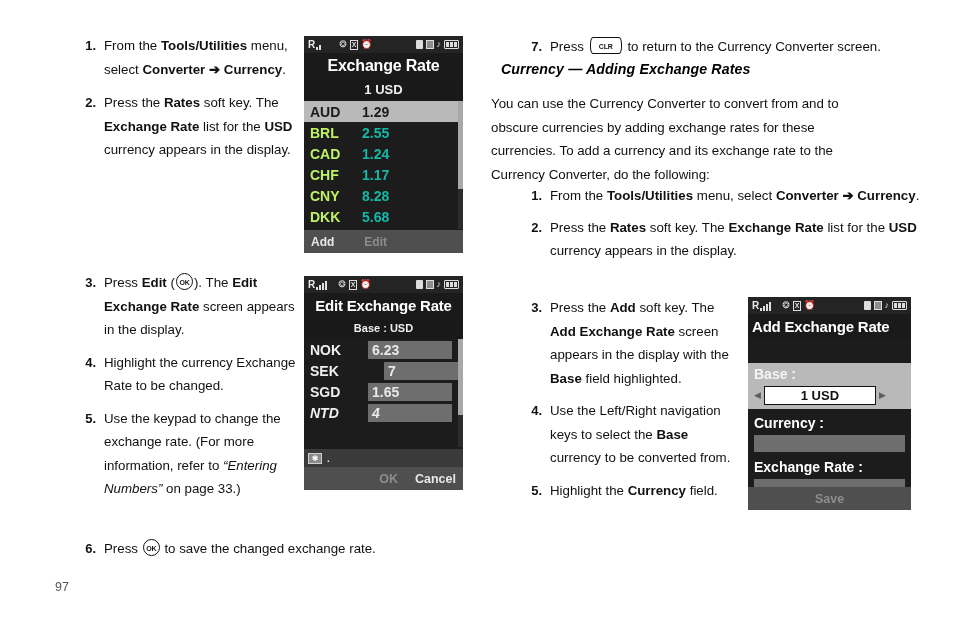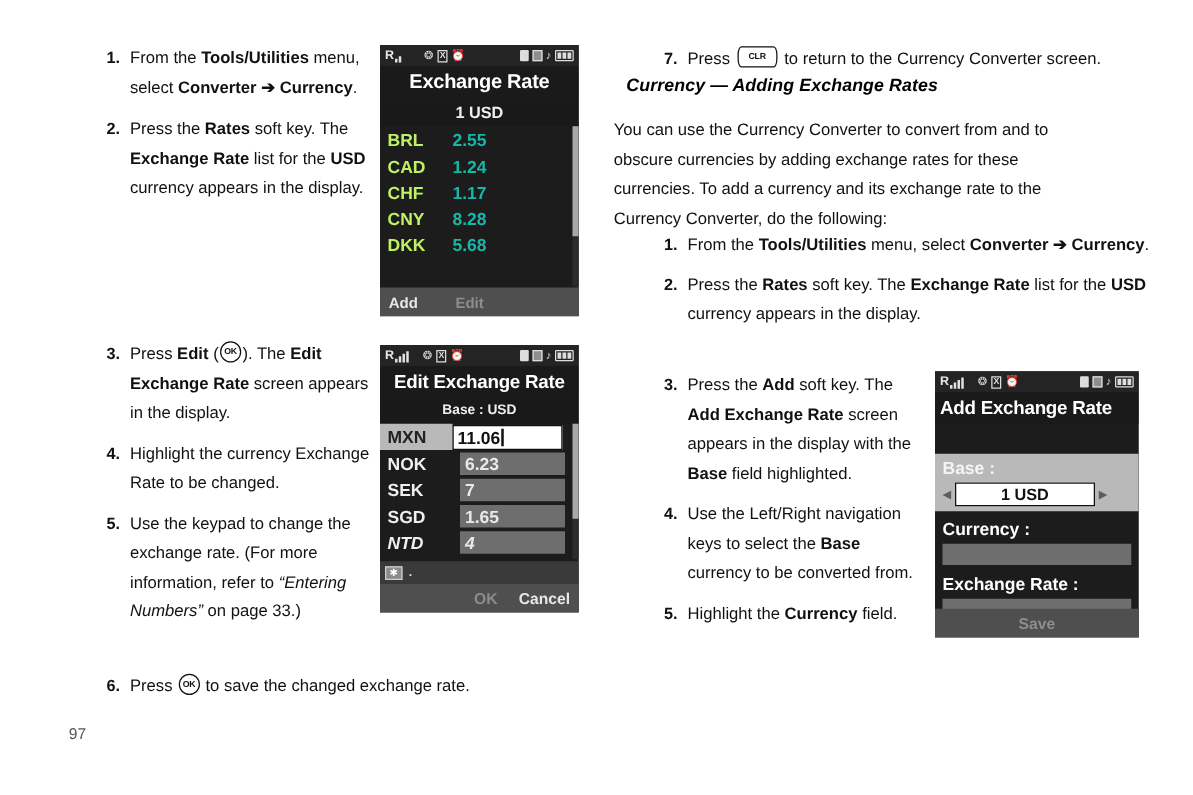--- a/index.html
+++ b/index.html
@@ -349,20 +349,24 @@
       </span>
     </div>
 
     <div class="title-bar" style="font-size:16px; line-height:26px; height:26px;">Exchange Rate</div>
     <div class="sub-bar" style="font-size:13px; line-height:22px; height:22px;">1 USD</div>
 
     <div style="position:relative; height:128px;">
       <div class="scroll-track" style="right:0;">
         <div class="scroll-thumb" style="top:0; height:88px;"></div>
       </div>
+      <div class="row sel" style="height:21px; padding:0 0 0 6px;">
+        <span class="code" style="font-size:14px; width:52px;">AUD</span>
+        <span class="val" style="font-size:14px;">1.29</span>
+      </div>
       <div class="row" style="height:21px; padding:0 0 0 6px;">
         <span class="code" style="font-size:14px; width:52px;">BRL</span>
         <span class="val" style="font-size:14px;">2.55</span>
       </div>
       <div class="row" style="height:21px; padding:0 0 0 6px;">
         <span class="code" style="font-size:14px; width:52px;">CAD</span>
         <span class="val" style="font-size:14px;">1.24</span>
       </div>
       <div class="row" style="height:21px; padding:0 0 0 6px;">
         <span class="code" style="font-size:14px; width:52px;">CHF</span>
@@ -414,35 +418,28 @@
     </div>
 
     <div class="title-bar" style="font-size:15px; line-height:25px; height:25px;">Edit Exchange Rate</div>
     <div class="sub-bar" style="font-size:11px; line-height:21px; height:21px;">Base :   USD</div>
 
     <div style="position:relative; height:108px;">
       <div class="scroll-track" style="right:0;">
         <div class="scroll-thumb" style="top:0; height:76px;"></div>
       </div>
 
-      <div class="erow sel" style="height:21px;">
-        <span class="ecode" style="font-size:14px; width:58px; padding-left:6px; height:21px; line-height:21px; box-sizing:border-box;">MXN</span>
-        <span class="efield active" style="font-size:14px; height:20px; width:88px; padding-left:3px;">
-          <span>11.06</span>
-          <span class="caret" style="height:14px;"></span>
-        </span>
-      </div>
 
       <div class="erow" style="height:21px;">
         <span class="ecode" style="font-size:14px; width:58px; padding-left:6px;">NOK</span>
         <span class="efield" style="font-size:14px; height:18px; width:84px; padding-left:4px;">
           <span>6.23</span>
         </span>
       </div>
-      <div class="erow" style="height:21px;">
+      <div class="erow" style="height:21px;gap:16px;">
         <span class="ecode" style="font-size:14px; width:58px; padding-left:6px;">SEK</span>
         <span class="efield" style="font-size:14px; height:18px; width:84px; padding-left:4px;">
           <span>7</span>
         </span>
       </div>
       <div class="erow" style="height:21px;">
         <span class="ecode" style="font-size:14px; width:58px; padding-left:6px;">SGD</span>
         <span class="efield" style="font-size:14px; height:18px; width:84px; padding-left:4px;">
           <span>1.65</span>
         </span>

